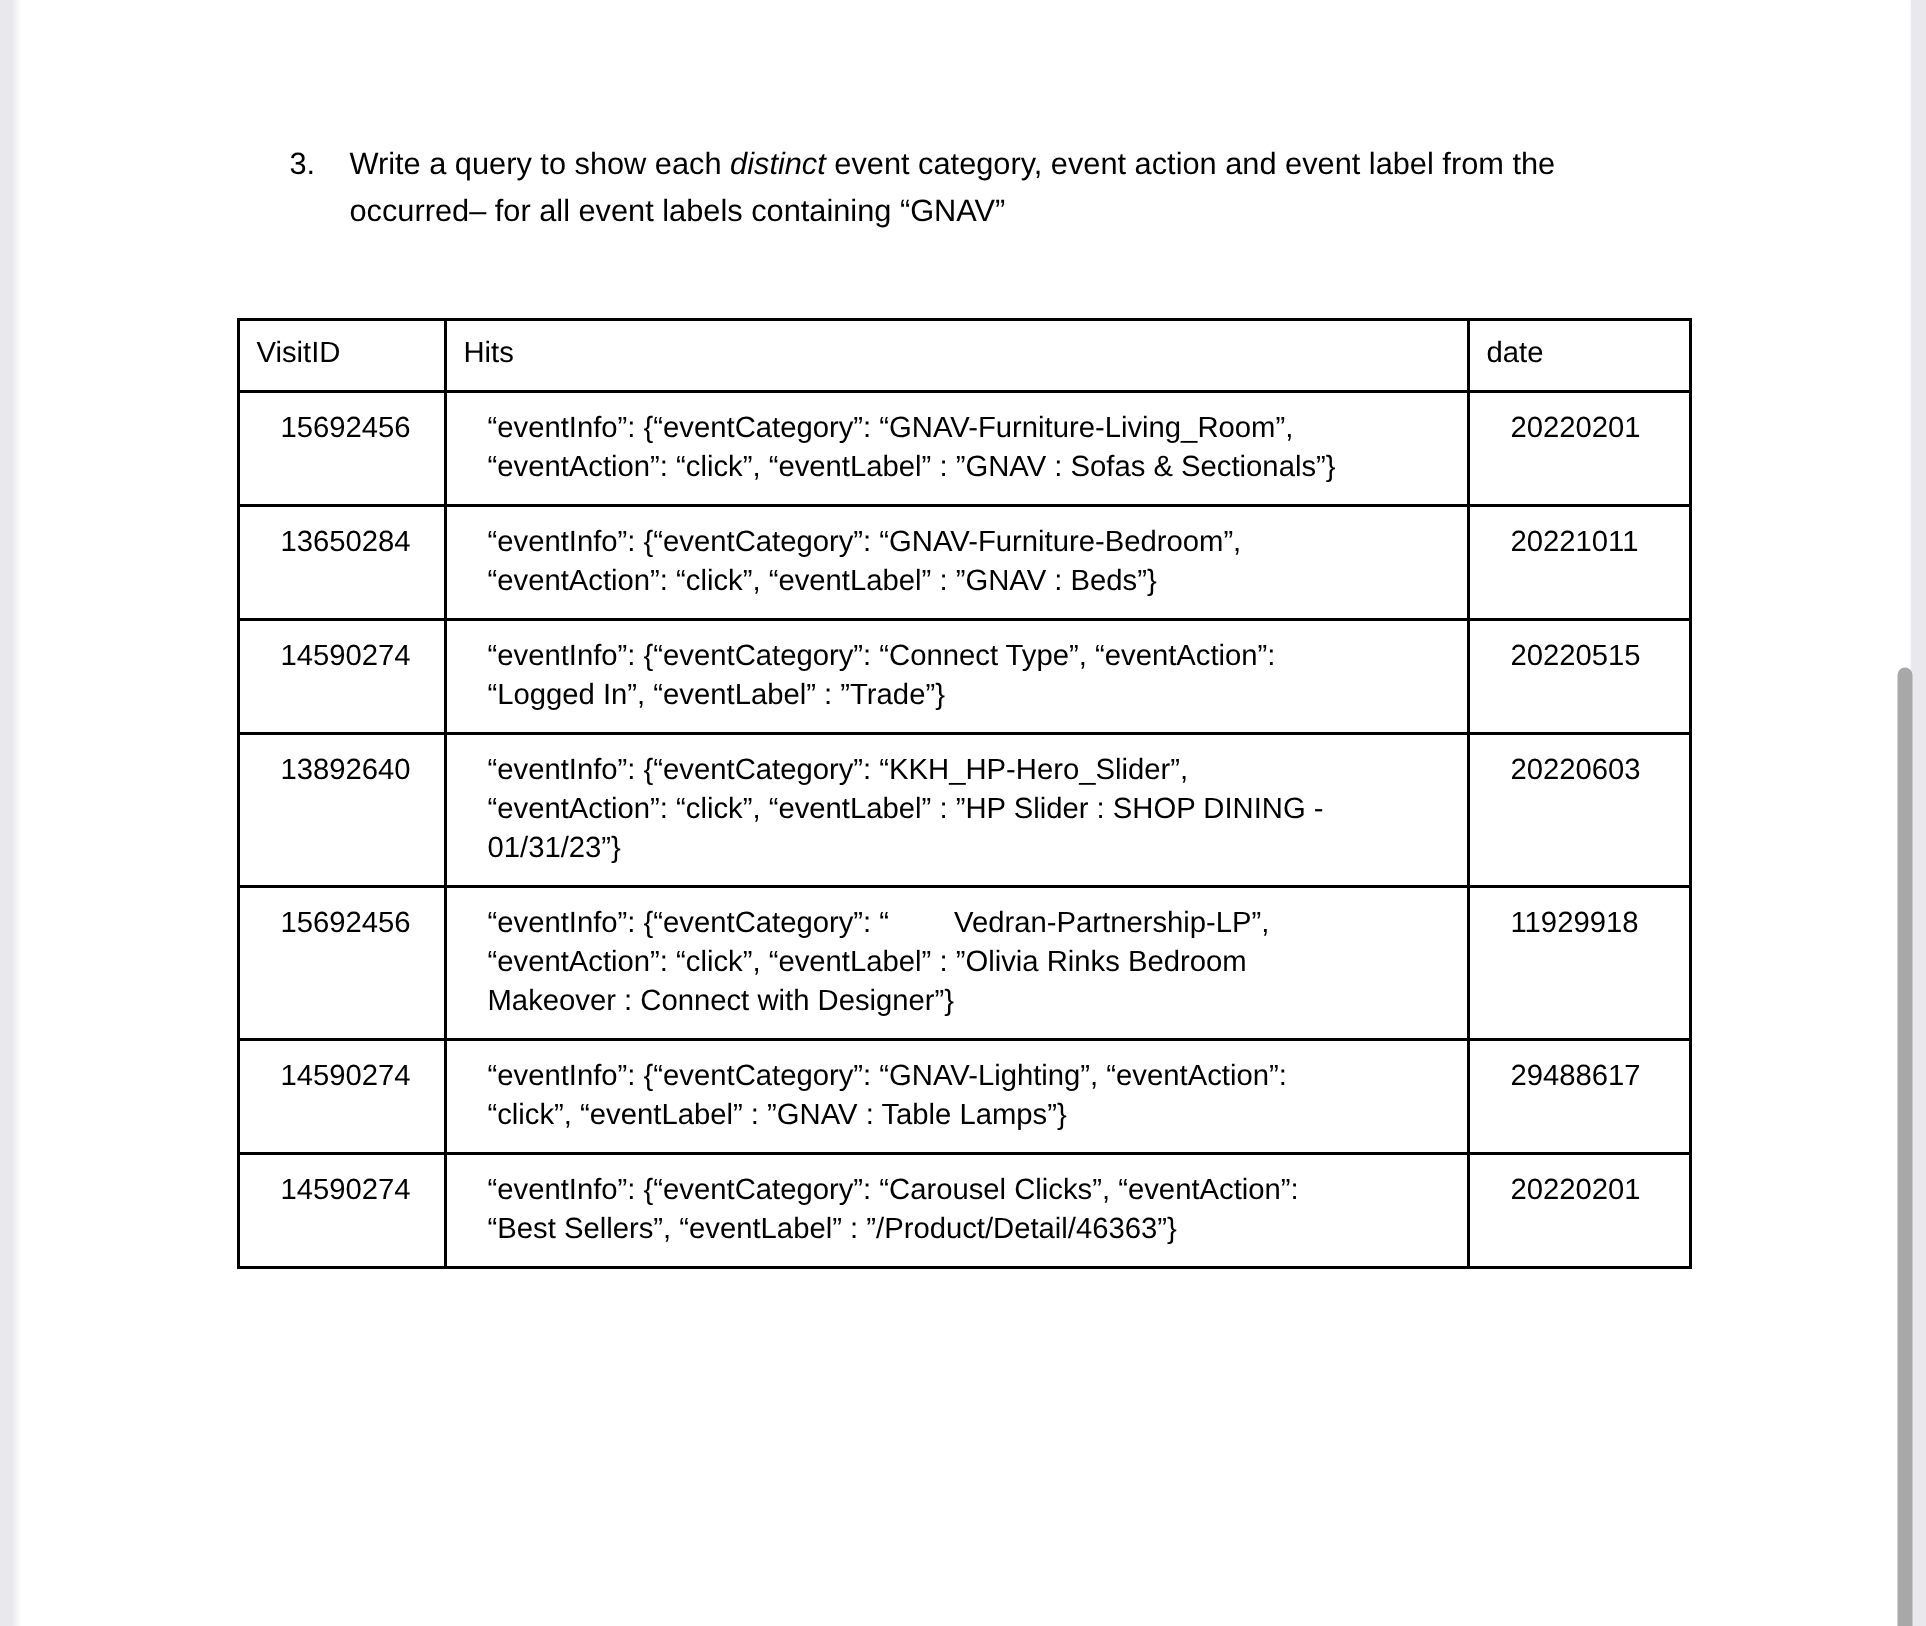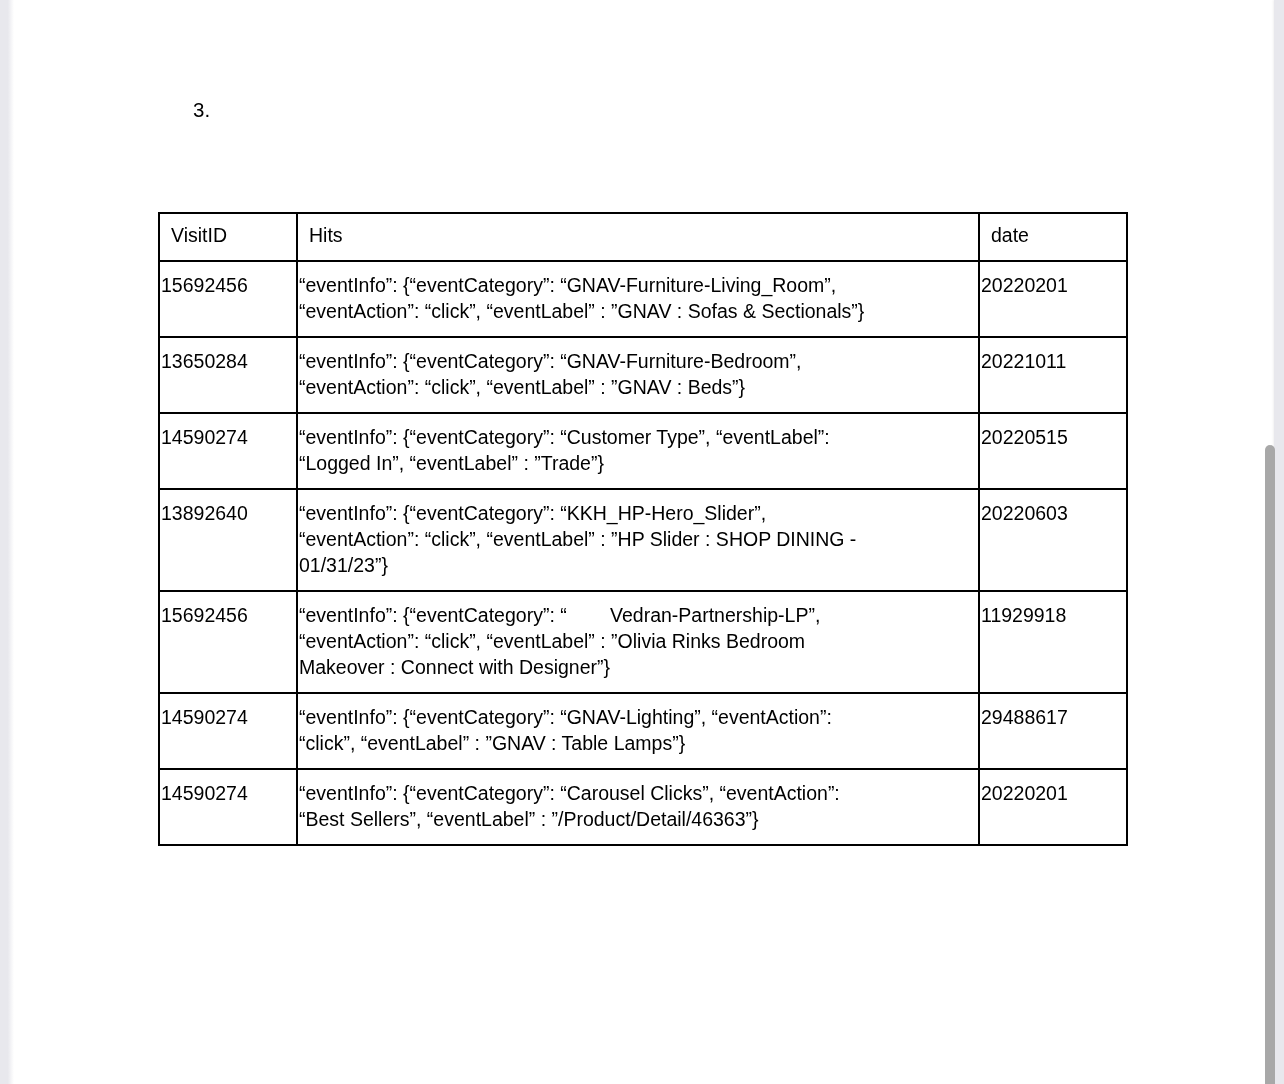--- a/index.html
+++ b/index.html
@@ -47,37 +47,39 @@
   table.hits-table {
     position: absolute; left: 158px; top: 212px;
     width: 968px;
     border-collapse: collapse; table-layout: fixed;
     font-size: 19.5px; line-height: 26px;
   }
   .hits-table th, .hits-table td {
     border: 2px solid var(--table-border);
     vertical-align: top; text-align: left;
     font-weight: normal;
-    padding: 10px 11px 12px 1px;
+    padding: 10px 11px 12px 27px;
     overflow: hidden;
   }
   .hits-table th { padding: 8px 11px 12px 11px; }
   .hits-table td.hits-cell { white-space: pre-wrap; }
   .col-visit { width: 138px; }
   .col-hits  { width: 682px; }
   .col-date  { width: 148px; }
 </style>
 </head>
 <body>
 
 <div class="screen">
 
   <div class="question">
     <span class="q-num">3.</span>
     <div class="q-lines">
+      <div class="q-line"><span>Write a query to show each </span><span class="it">distinct</span><span> event category, event action and event label from the</span></div>
+      <div class="q-line"><span>occurred– for all event labels containing “GNAV”</span><span class="it"></span><span></span></div>
     </div>
   </div>
 
   <table class="hits-table">
     <colgroup>
       <col class="col-visit">
         <col class="col-hits">
         <col class="col-date">
     </colgroup>
     <thead>
@@ -95,21 +97,21 @@
         <td>20220201</td>
       </tr>
       <tr>
         <td>13650284</td>
         <td class="hits-cell">“eventInfo”: {“eventCategory”: “GNAV-Furniture-Bedroom”,
 “eventAction”: “click”, “eventLabel” : ”GNAV : Beds”}</td>
         <td>20221011</td>
       </tr>
       <tr>
         <td>14590274</td>
-        <td class="hits-cell">“eventInfo”: {“eventCategory”: “Customer Type”, “eventLabel”:
+        <td class="hits-cell">“eventInfo”: {“eventCategory”: “Connect Type”, “eventAction”:
 “Logged In”, “eventLabel” : ”Trade”}</td>
         <td>20220515</td>
       </tr>
       <tr>
         <td>13892640</td>
         <td class="hits-cell">“eventInfo”: {“eventCategory”: “KKH_HP-Hero_Slider”,
 “eventAction”: “click”, “eventLabel” : ”HP Slider : SHOP DINING -
 01/31/23”}</td>
         <td>20220603</td>
       </tr>

